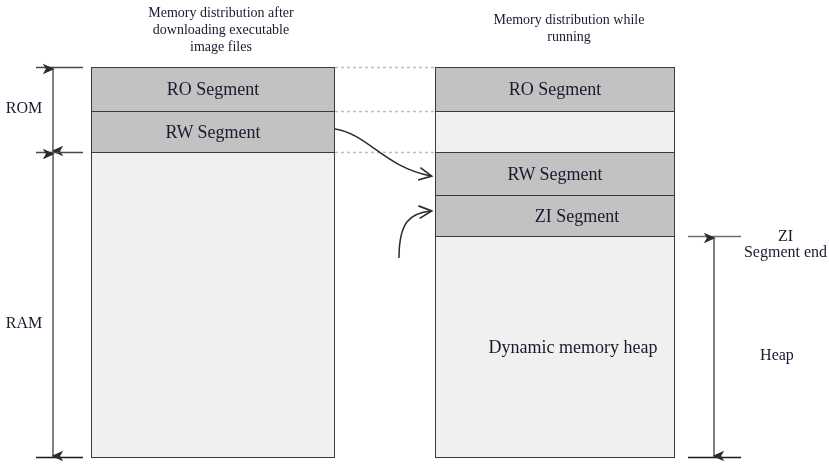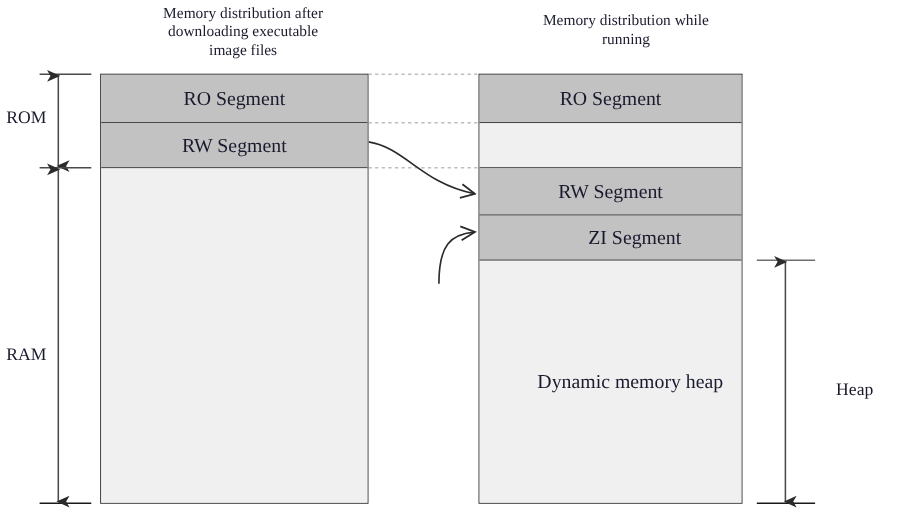--- a/index.html
+++ b/index.html
@@ -151,16 +151,18 @@
 
     <div class="seg empty" style="top:169px; bottom:0;padding-left:36px;">
       <span>Dynamic memory heap</span>
     </div>
   </div>
 
   <div class="dim-label" style="left:2px; top:100px; width:44px;">ROM</div>
 
   <div class="dim-label" style="left:2px; top:315px; width:44px;">RAM</div>
 
+  <div class="dim-label" style="left:742px; top:228px; width:87px;">ZI
+Segment end</div>
 
   <div class="dim-label" style="left:742px; top:335px; width:70px;margin-top:12px;">Heap</div>
 
 </div>
 
 </body></html>

